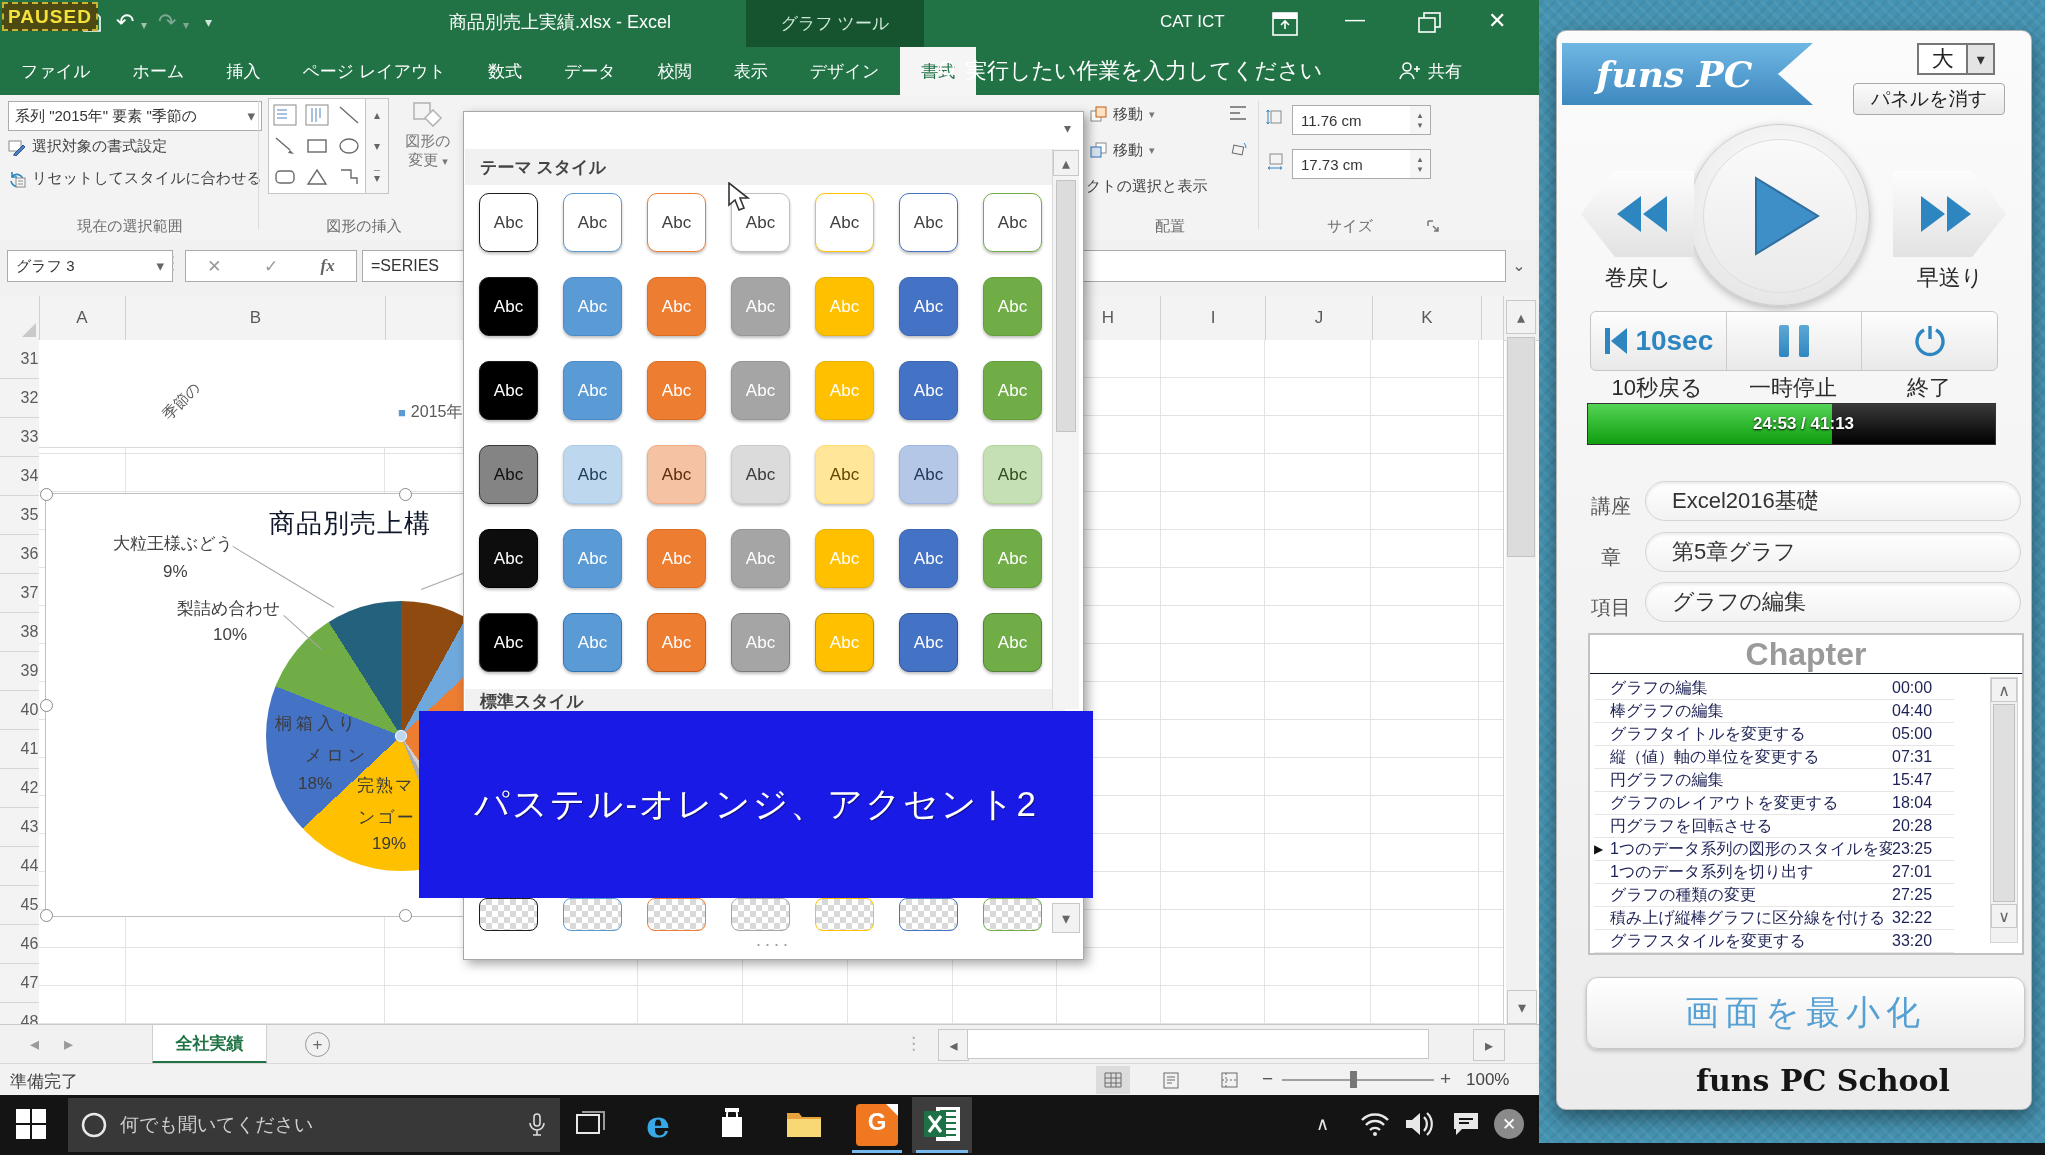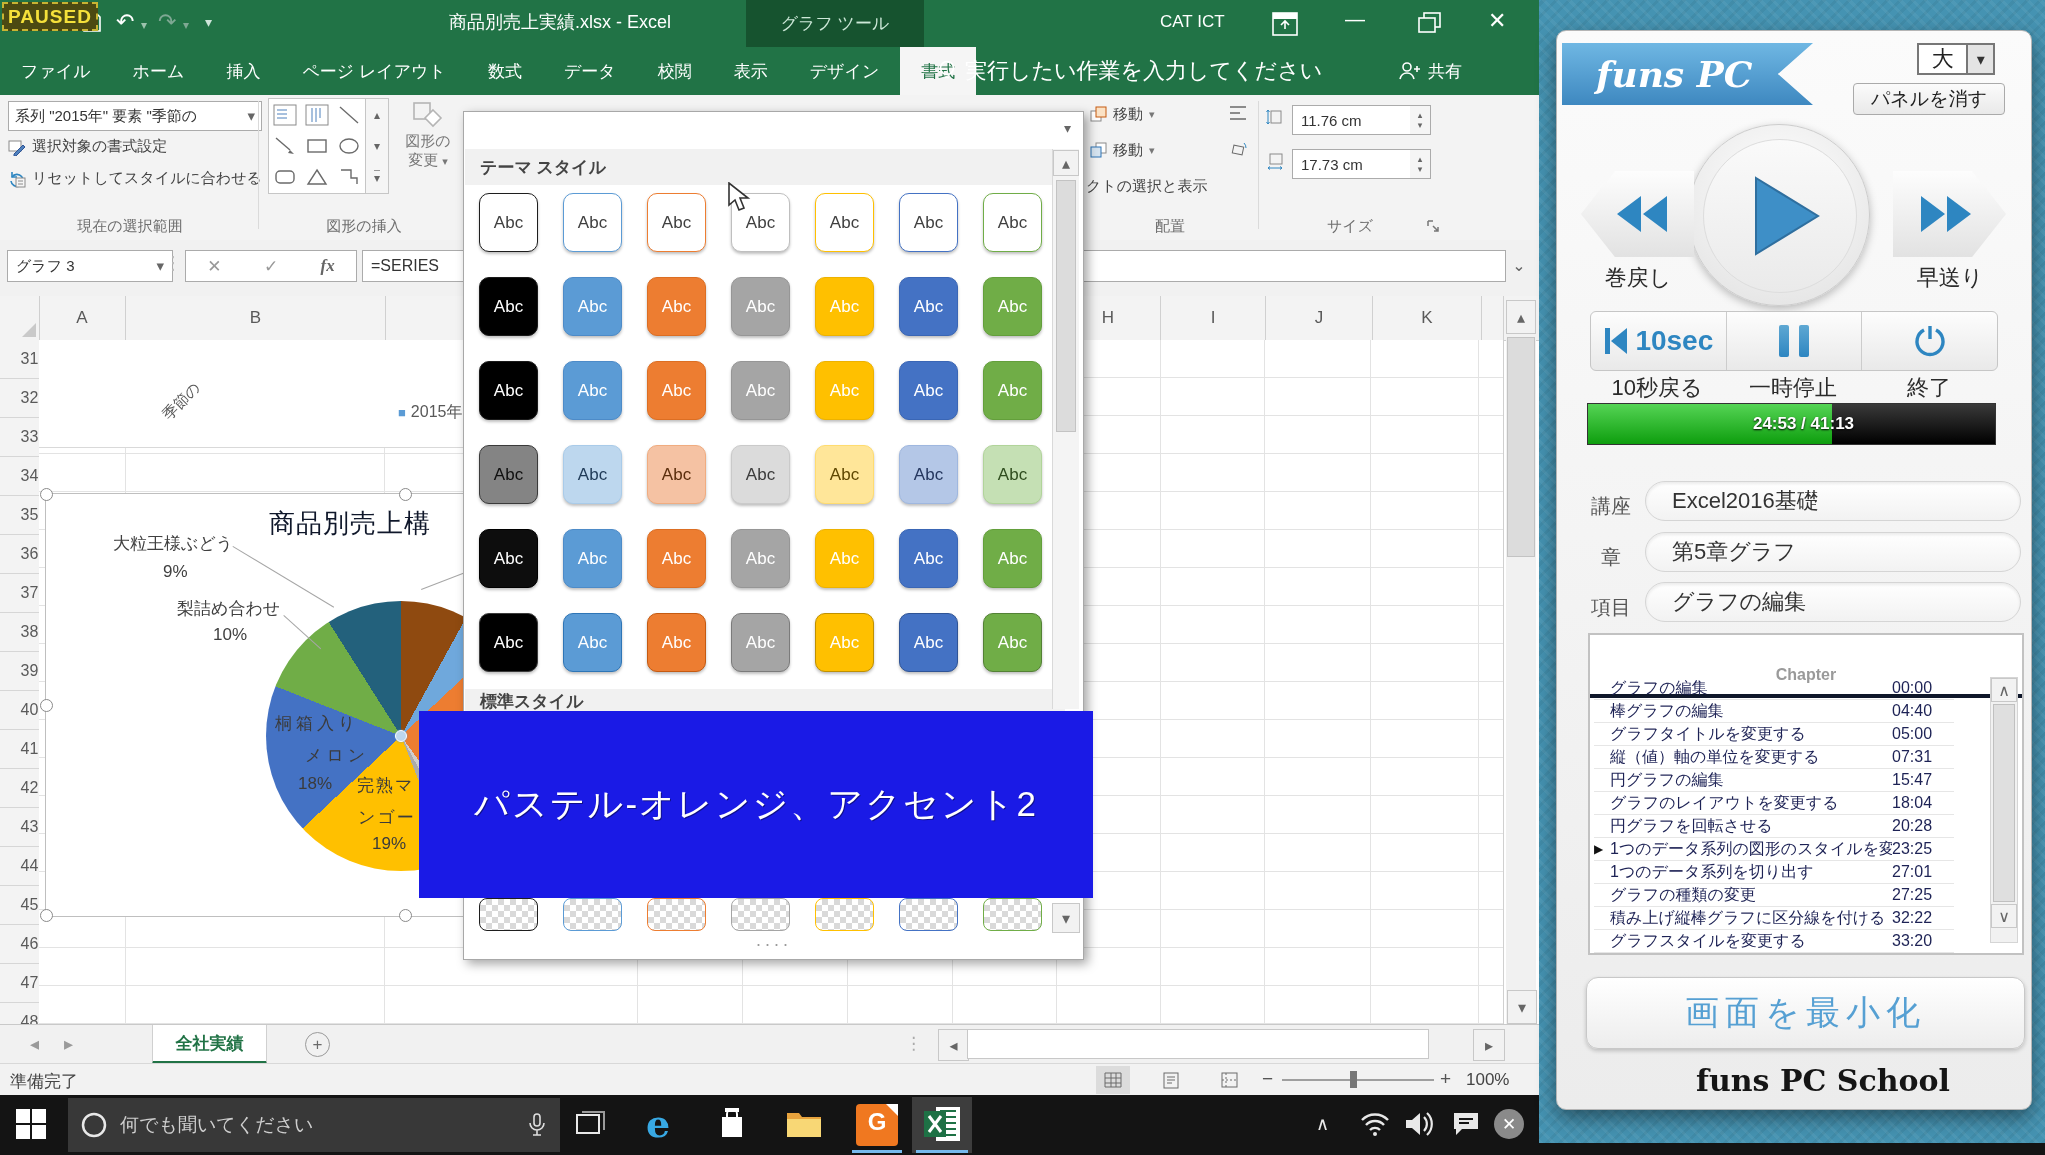--- a/index.html
+++ b/index.html
@@ -639,21 +639,21 @@
       </div>
 
       <div class="abs fieldlbl" style="left:34px;top:462px;">講座</div>
       <div class="abs cap" style="left:88px;top:450px;width:376px;height:40px;">Excel2016基礎</div>
       <div class="abs fieldlbl" style="left:44px;top:513px;">章</div>
       <div class="abs cap" style="left:88px;top:501px;width:376px;height:40px;">第5章グラフ</div>
       <div class="abs fieldlbl" style="left:34px;top:563px;">項目</div>
       <div class="abs cap" style="left:88px;top:551px;width:376px;height:40px;">グラフの編集</div>
 
       <div class="abs" style="left:31px;top:602px;width:432px;height:318px;background:#fff;border:2px solid #C2C2C2;">
-        <div style="height:38px;display:flex;align-items:center;justify-content:center;color:#9A9A9A;font-weight:bold;font-size:16px;border-bottom:4px solid #0f172a;margin-top:21px;">Chapter</div>
+        <div style="height:38px;display:flex;align-items:center;justify-content:center;color:#9A9A9A;font-weight:bold;font-size:32px;border-bottom:1px solid #0f172a;">Chapter</div>
         <div class="abs" style="left:4px;top:42px;width:360px;">
 
             <div class="chaprow">
               <span class="mk" style="visibility: hidden;">▶</span>
               <span class="ti">グラフの編集</span>
               <span class="tm">00:00</span>
             </div>
 
             <div class="chaprow">
               <span class="mk" style="visibility: hidden;">▶</span>

